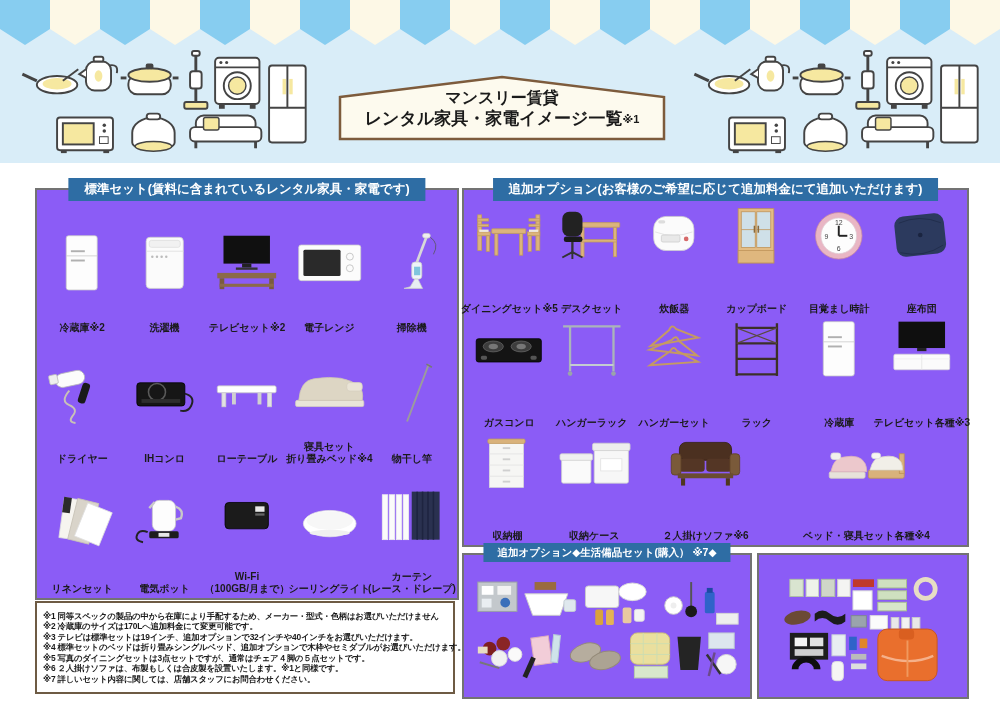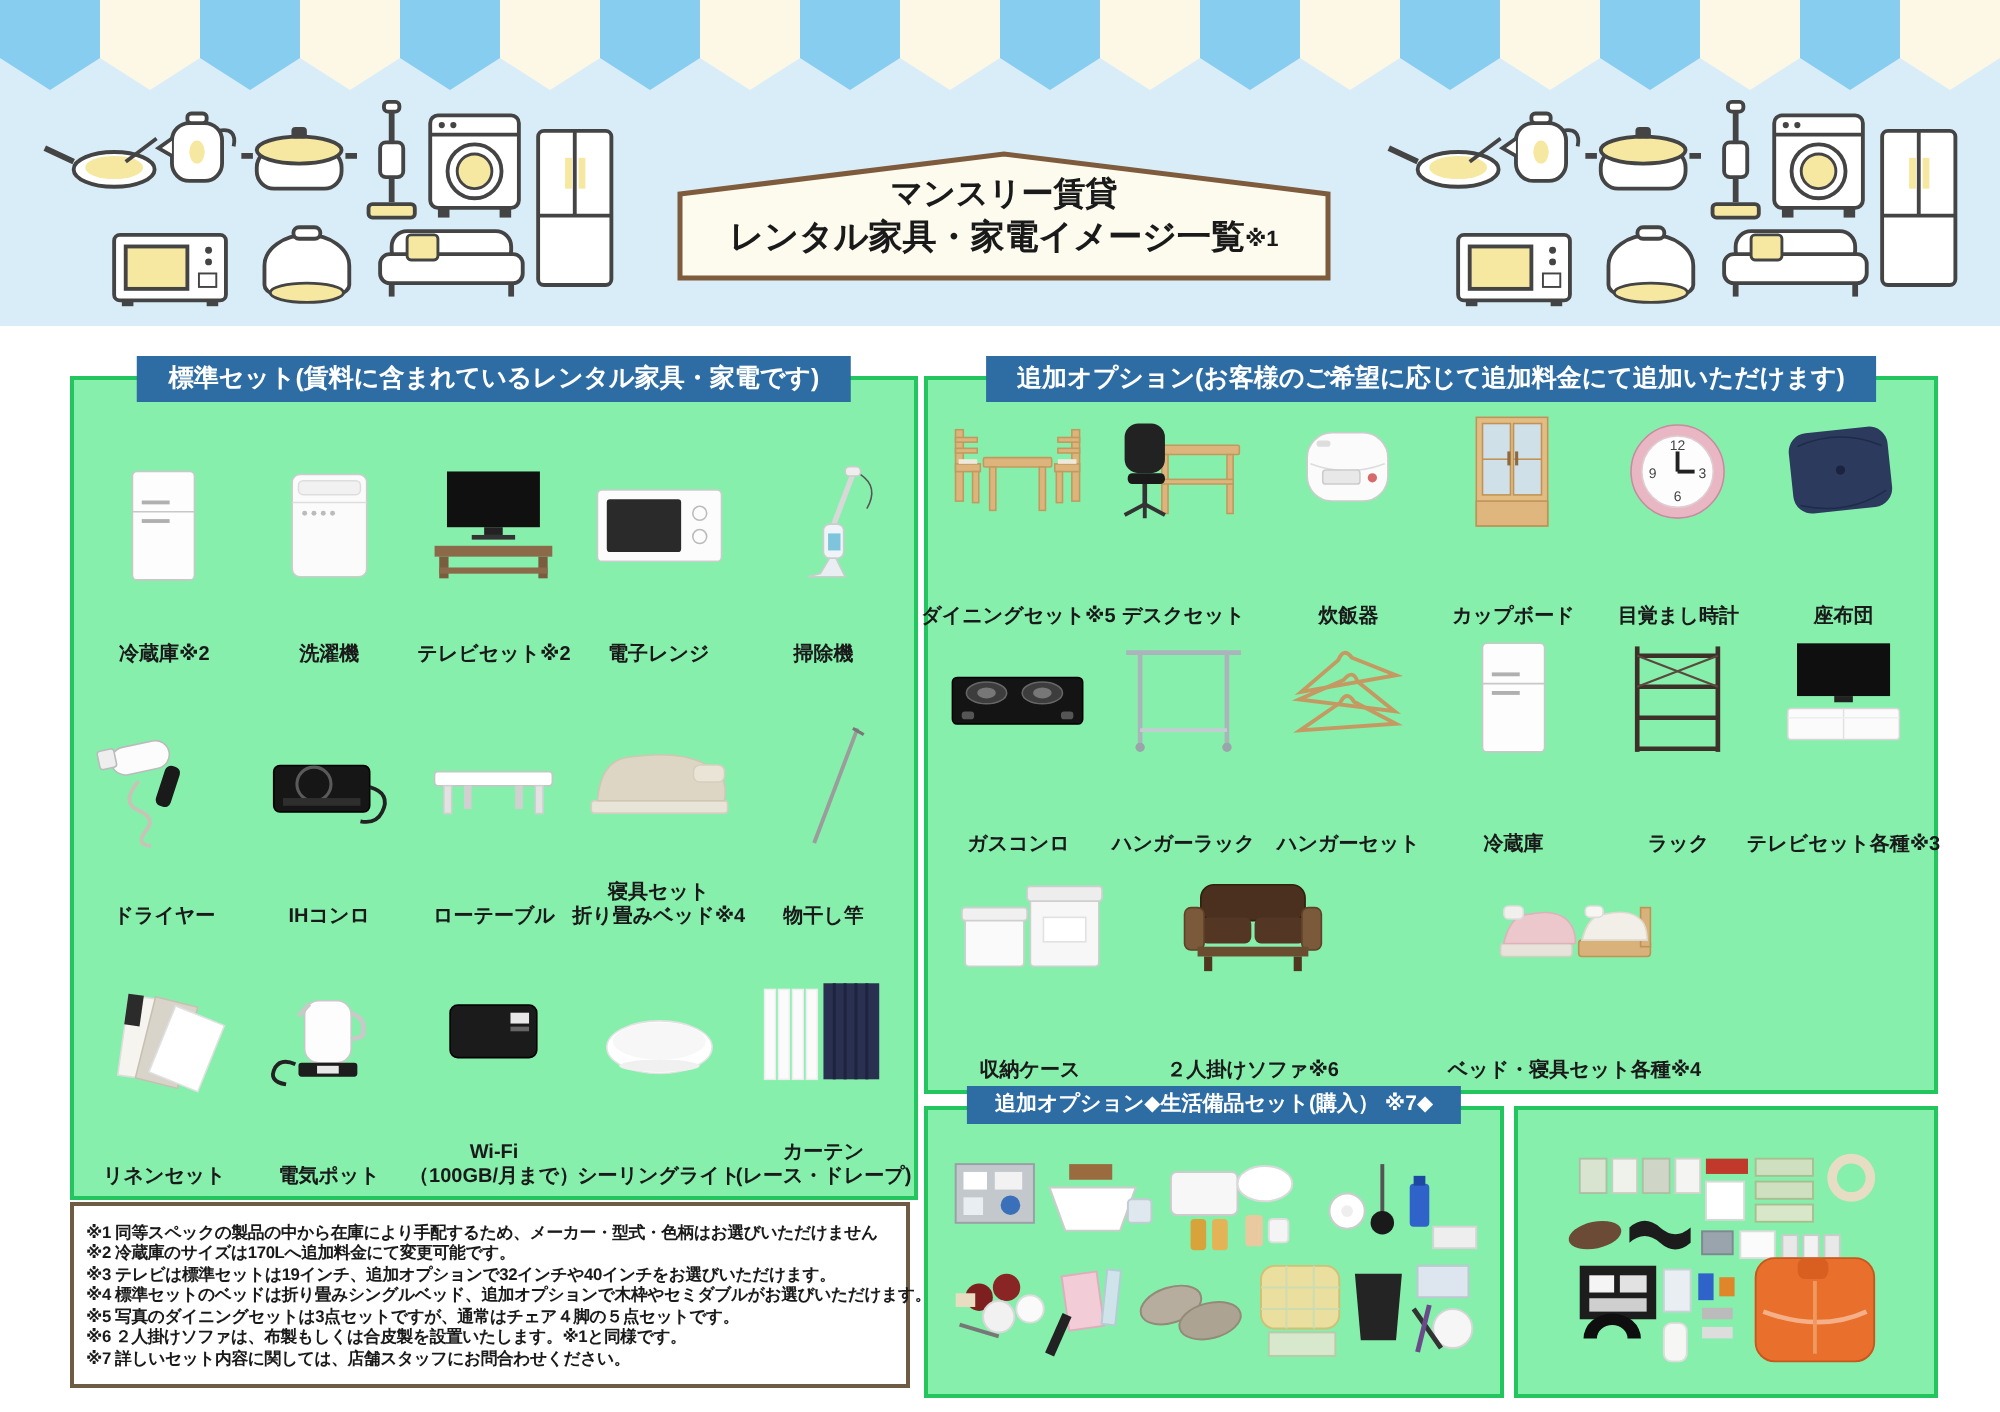--- a/index.html
+++ b/index.html
@@ -14,21 +14,21 @@
   .icon-cluster.right{left:692px;}
   .icon-cluster svg{width:100%;height:100%;display:block;}
   .title-box{position:absolute;left:336px;top:74px;width:332px;height:68px;}
   .title-shape{position:absolute;left:0;top:0;width:100%;height:100%;display:block;}
   .title-text{position:absolute;left:0;top:0;right:0;bottom:0;text-align:center;padding-top:14px;font-weight:bold;}
   .title-line1{font-size:16px;line-height:1.25;}
   .title-line2{font-size:17px;line-height:1.3;}
   .title-note{font-size:11px;vertical-align:1px;}
 
   
-  .panel{position:absolute;border:2px solid #22c55e;background:#86efac;}
+  .panel{position:absolute;border:2px solid #737373;background:#8b5cf6;}
   .panel-header{position:absolute;top:-12px;left:50%;transform:translateX(-50%);
                 background:#2e6da4;color:#fff;font-weight:bold;font-size:12.5px;line-height:1;
                 padding:5px 16px;white-space:nowrap;z-index:2;}
   .panel-header.small{font-size:10.5px;padding:4px 14px;}
 
   .standard{left:35px;top:188px;width:420px;height:408px;}
   .options{left:462px;top:188px;width:503px;height:355px;}
   .lifebox{left:462px;top:553px;width:286px;height:142px;}
   .disasterbox{left:757px;top:553px;width:208px;height:142px;}
 
@@ -550,61 +550,81 @@
                   <path d="M46 28 q5 -8 9 0 l26 16 h-62 z" transform="rotate(7 50 40)"></path>
                   <path d="M46 42 q5 -8 9 0 l26 16 h-62 z" transform="rotate(-4 50 54)"></path>
                 </g>
               </svg>
             </div>
             <div class="plbl">ハンガーセット</div>
           </div>
           <div class="cell">
             <div class="pimg">
               <svg viewBox="0 0 100 80" preserveAspectRatio="xMidYMid meet">
-                <rect x="30" y="4" width="40" height="70" rx="3" fill="#fdfdfd" stroke="#c8c8c8"></rect>
-                <line x1="30" y1="30" x2="70" y2="30" stroke="#c8c8c8"></line>
-                <line x1="36" y1="24" x2="54" y2="24" stroke="#b0b0b0" stroke-width="2.5"></line>
-                <line x1="36" y1="36" x2="54" y2="36" stroke="#b0b0b0" stroke-width="2.5"></line>
-              </svg>
-            </div>
-            <div class="plbl">冷蔵庫</div>
-          </div>
-          <div class="cell">
-            <div class="pimg">
-              <svg viewBox="0 0 100 80" preserveAspectRatio="xMidYMid meet">
                 <g stroke="#3c3028" stroke-width="3" fill="none">
                   <line x1="24" y1="6" x2="24" y2="74"></line>
                   <line x1="76" y1="6" x2="76" y2="74"></line>
                   <line x1="24" y1="12" x2="76" y2="12"></line>
                   <line x1="24" y1="32" x2="76" y2="32"></line>
                   <line x1="24" y1="52" x2="76" y2="52"></line>
                   <line x1="24" y1="72" x2="76" y2="72"></line>
                 </g>
                 <g stroke="#5a4a3e" stroke-width="1.5">
                   <line x1="24" y1="12" x2="76" y2="32"></line>
                   <line x1="76" y1="12" x2="24" y2="32"></line>
                 </g>
               </svg>
             </div>
             <div class="plbl">ラック</div>
           </div>
           <div class="cell">
             <div class="pimg">
               <svg viewBox="0 0 100 80" preserveAspectRatio="xMidYMid meet">
+                <rect x="30" y="4" width="40" height="70" rx="3" fill="#fdfdfd" stroke="#c8c8c8"></rect>
+                <line x1="30" y1="30" x2="70" y2="30" stroke="#c8c8c8"></line>
+                <line x1="36" y1="24" x2="54" y2="24" stroke="#b0b0b0" stroke-width="2.5"></line>
+                <line x1="36" y1="36" x2="54" y2="36" stroke="#b0b0b0" stroke-width="2.5"></line>
+              </svg>
+            </div>
+            <div class="plbl">冷蔵庫</div>
+          </div>
+          <div class="cell">
+            <div class="pimg">
+              <svg viewBox="0 0 100 80" preserveAspectRatio="xMidYMid meet">
                 <rect x="20" y="4" width="60" height="34" fill="#0f0f0f"></rect>
                 <rect x="44" y="38" width="12" height="4" fill="#222222"></rect>
                 <rect x="14" y="46" width="72" height="20" rx="2" fill="#fbfbfb" stroke="#d5d5d5"></rect>
                 <line x1="50" y1="46" x2="50" y2="66" stroke="#e2e2e2"></line>
                 <line x1="14" y1="52" x2="86" y2="52" stroke="#eeeeee"></line>
               </svg>
             </div>
             <div class="plbl">テレビセット各種※3</div>
           </div>
         </div>
         <div class="orow">
+          <div class="cell" style="flex: 0 0 16%;">
+            <div class="pimg">
+              <svg viewBox="0 0 100 80" preserveAspectRatio="xMidYMid meet">
+                <rect x="26" y="12" width="46" height="60" fill="#f6f6f4" stroke="#d8d8d8"></rect>
+                <rect x="24" y="7" width="50" height="6" rx="2" fill="#d9b27b" stroke="#c09a5e"></rect>
+                <g stroke="#e0e0e0">
+                  <line x1="26" y1="27" x2="72" y2="27"></line>
+                  <line x1="26" y1="42" x2="72" y2="42"></line>
+                  <line x1="26" y1="57" x2="72" y2="57"></line>
+                </g>
+                <g fill="#cfcfcf">
+                  <rect x="44" y="18" width="10" height="2.5"></rect>
+                  <rect x="44" y="33" width="10" height="2.5"></rect>
+                  <rect x="44" y="48" width="10" height="2.5"></rect>
+                  <rect x="44" y="63" width="10" height="2.5"></rect>
+                </g>
+              </svg>
+            </div>
+            <div class="plbl">収納棚</div>
+          </div>
           <div class="cell" style="flex: 0 0 19%;">
             <div class="pimg">
               <svg viewBox="0 0 100 80" preserveAspectRatio="xMidYMid meet">
                 <rect x="10" y="34" width="36" height="30" rx="2" fill="#fafafa" stroke="#cfcfcf"></rect>
                 <rect x="8" y="28" width="40" height="8" rx="2" fill="#f0f0f0" stroke="#cfcfcf"></rect>
                 <rect x="50" y="22" width="42" height="42" rx="2" fill="#f7f7f7" stroke="#cfcfcf"></rect>
                 <rect x="48" y="15" width="46" height="9" rx="2" fill="#ededed" stroke="#cfcfcf"></rect>
                 <rect x="58" y="34" width="26" height="15" fill="#ffffff" stroke="#e2e2e2"></rect>
               </svg>
             </div>

